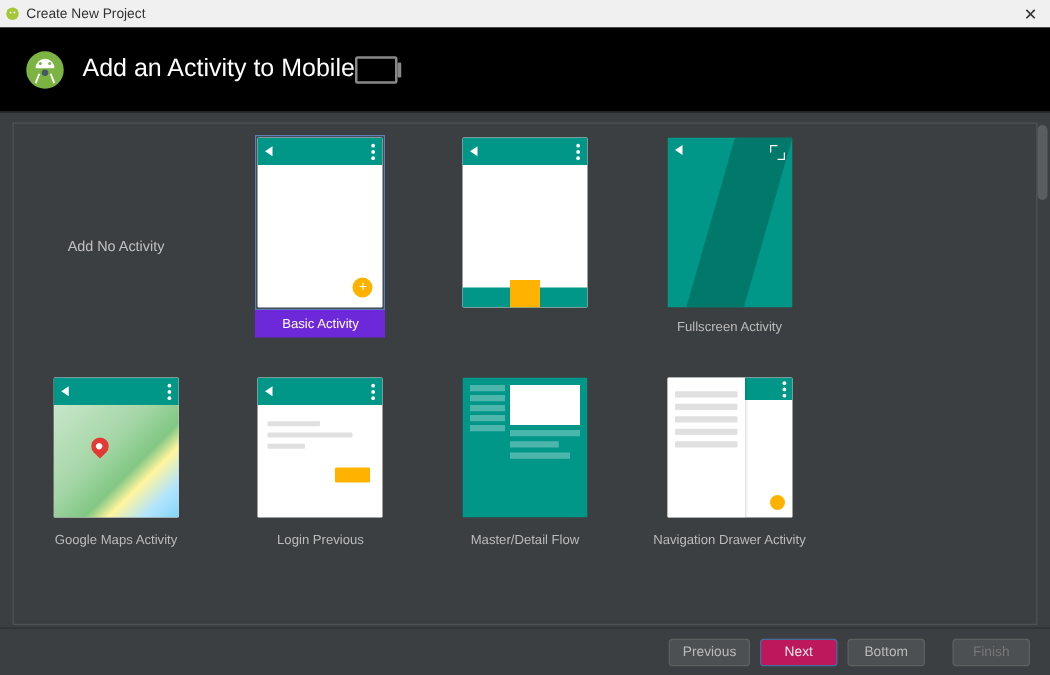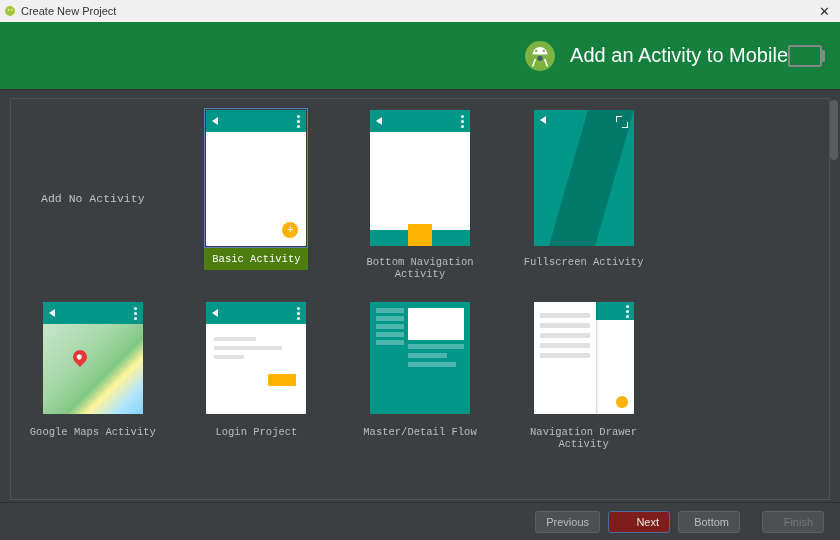--- a/index.html
+++ b/index.html
@@ -1,45 +1,45 @@
 <!DOCTYPE html>
 <html><head>
 <meta charset="utf-8">
 <style>
   * { box-sizing: border-box; margin: 0; padding: 0; }
   body { width: 840px; height: 540px; background: #3c3f41; font-family: "Segoe UI", Arial, sans-serif; color: #bbbbbb; overflow: hidden; }
   .titlebar { height: 22px; background: #f0f0f0; display: flex; align-items: center; padding: 0 4px; color: #333; font-size: 11px; justify-content: space-between; }
   .titlebar-left { display: flex; align-items: center; gap: 5px; }
   .tb-icon { width: 12px; height: 12px; }
   .close-x { font-size: 13px; padding: 0 6px; cursor: default; }
-  .header { height: 68px; background: #15803d; display: flex; align-items: center; padding: 0 18px; justify-content: flex-end; border-bottom: 1px solid #323232; }
+  .header { height: 68px; background: #000000; display: flex; align-items: center; padding: 0 18px; justify-content: flex-start; border-bottom: 1px solid #323232; }
   .header-left { display: flex; align-items: center; gap: 12px; }
   .studio-logo { width: 36px; height: 36px; }
   .header-title { color: #ffffff; font-size: 20px; font-weight: 400; }
   .device-icon { width: 34px; height: 22px; border: 2px solid #888; border-radius: 2px; position: relative; }
   .device-icon::after { content:""; position:absolute; right:-5px; top:3px; width:3px; height:12px; background:#888; border-radius:1px;}
   .content { position: relative; height: 412px; padding: 10px 12px 0 12px; }
   .panel-border { position:absolute; left:10px; right:10px; top:8px; bottom:2px; border:1px solid #4f5254; pointer-events:none; }
-  .grid { display: grid; grid-template-columns: repeat(5, 1fr); column-gap: 6px; row-gap: 6px; padding: 4px 2px; font-family: Liberation Mono, monospace; }
+  .grid { display: grid; grid-template-columns: repeat(5, 1fr); column-gap: 6px; row-gap: 6px; padding: 4px 2px; }
   .cell { display: flex; flex-direction: column; align-items: center; padding: 4px 2px 2px 2px; }
   .thumb { width: 100px; height: 136px; background: #fff; position: relative; overflow: hidden; border-radius: 1px; }
   .thumb .appbar { height: 22px; background: #009688; display:flex; align-items:center; justify-content:space-between; padding:0 6px; }
   .arrow-back { width:0;height:0;border-top:4px solid transparent;border-bottom:4px solid transparent;border-right:6px solid #fff;}
   .menu-dots { width: 3px; display: flex; flex-direction: column; gap: 2px; }
   .menu-dots span { width:3px;height:3px;background:#fff;border-radius:50%; }
   .caption { font-size: 10.5px; color: #bbbbbb; text-align: center; padding-top: 8px; }
   .row2 .thumb { height: 112px; width: 100px; }
   .row2 .caption { padding-top: 10px; }
   .selected .thumb-wrap { border: 1px solid #5e7db7; padding:1px; }
   .thumb-wrap { padding:2px; }
-  .sel-label { background: #4d7c0f; color: #fff; font-size:10.5px; text-align:center; width:104px; padding:5px 0; }
+  .sel-label { background: #6d28d9; color: #fff; font-size:10.5px; text-align:center; width:104px; padding:5px 0; }
   .no-activity { font-size: 11.5px; color: #c0c0c0; display:flex; align-items:center; justify-content:center; height:180px; }
   .footer { height: 38px; background: #3c3f41; border-top: 1px solid #2d2f30; display:flex; align-items:center; justify-content:flex-end; gap:8px; padding-right:16px; }
-  .btn { min-width: 62px; height: 22px; background: #4c5052; border: 1px solid #5e6060; color: #bbbbbb; font-size: 11px; border-radius:3px; line-height:20px; text-align:right; padding:0 10px; }
-  .btn.primary { background: #7f1d1d; border-color:#466ca0; color:#e8e8e8; }
+  .btn { min-width: 62px; height: 22px; background: #4c5052; border: 1px solid #5e6060; color: #bbbbbb; font-size: 11px; border-radius:3px; line-height:20px; text-align:center; padding:0 10px; }
+  .btn.primary { background: #be185d; border-color:#466ca0; color:#e8e8e8; }
   .btn.disabled { color:#777;margin-left:14px; }
   
   .fab { position:absolute; right:8px; bottom:8px; width:16px;height:16px;border-radius:50%;background:#ffb300; display:flex;align-items:center;justify-content:center;color:#fff;font-size:11px;line-height:1;}
   .bottom-nav { position:absolute; bottom:0; left:0; right:0; height:16px; background:#009688; }
   .bottom-nav .ind { position:absolute; left:38%; bottom:0; width:24px; height:22px; background:#ffb300; }
   .fullscreen-bg { background:#009688; height:100%; }
   .fullscreen-bg .stripe { position:absolute; right:0; top:0; width:46px; height:100%; background:#00796b; transform:skewX(-16deg); transform-origin:top right;}
   .fs-expand { position:absolute; top:6px; right:6px; width:12px;height:12px; }
   .fs-expand::before,.fs-expand::after{content:"";position:absolute;width:5px;height:5px;border:1.5px solid #fff;}
   .fs-expand::before{top:0;left:0;border-right:none;border-bottom:none;}
@@ -131,21 +131,20 @@
                 <span></span>
                 <span></span>
                 <span></span>
               </div>
             </div>
         <div class="bottom-nav">
               <div class="ind"></div>
             </div>
       </div>
         </div>
-      <div class="caption">Bottom Navigation Activity</div>
     </div>
 
 
     <div class="cell">
       <div class="thumb-wrap">
           <div class="thumb">
         <div class="fullscreen-bg">
               <div class="stripe"></div>
           <div style="position:absolute;top:6px;left:6px;" class="arrow-back"></div>
           <div class="fs-expand"></div>
@@ -189,21 +188,21 @@
               </div>
             </div>
         <div class="login-lines">
               <div class="ln" style="width:50%"></div>
               <div class="ln" style="width:80%"></div>
               <div class="ln" style="width:35%"></div>
             </div>
         <div class="login-btn"></div>
       </div>
         </div>
-      <div class="caption">Login Project</div>
+      <div class="caption">Login Previous</div>
     </div>
 
     <div class="cell row2">
       <div class="thumb-wrap">
           <div class="thumb">
             <div class="master-bg">
         <div class="master-left">
                 <div></div>
                 <div></div>
                 <div></div>

